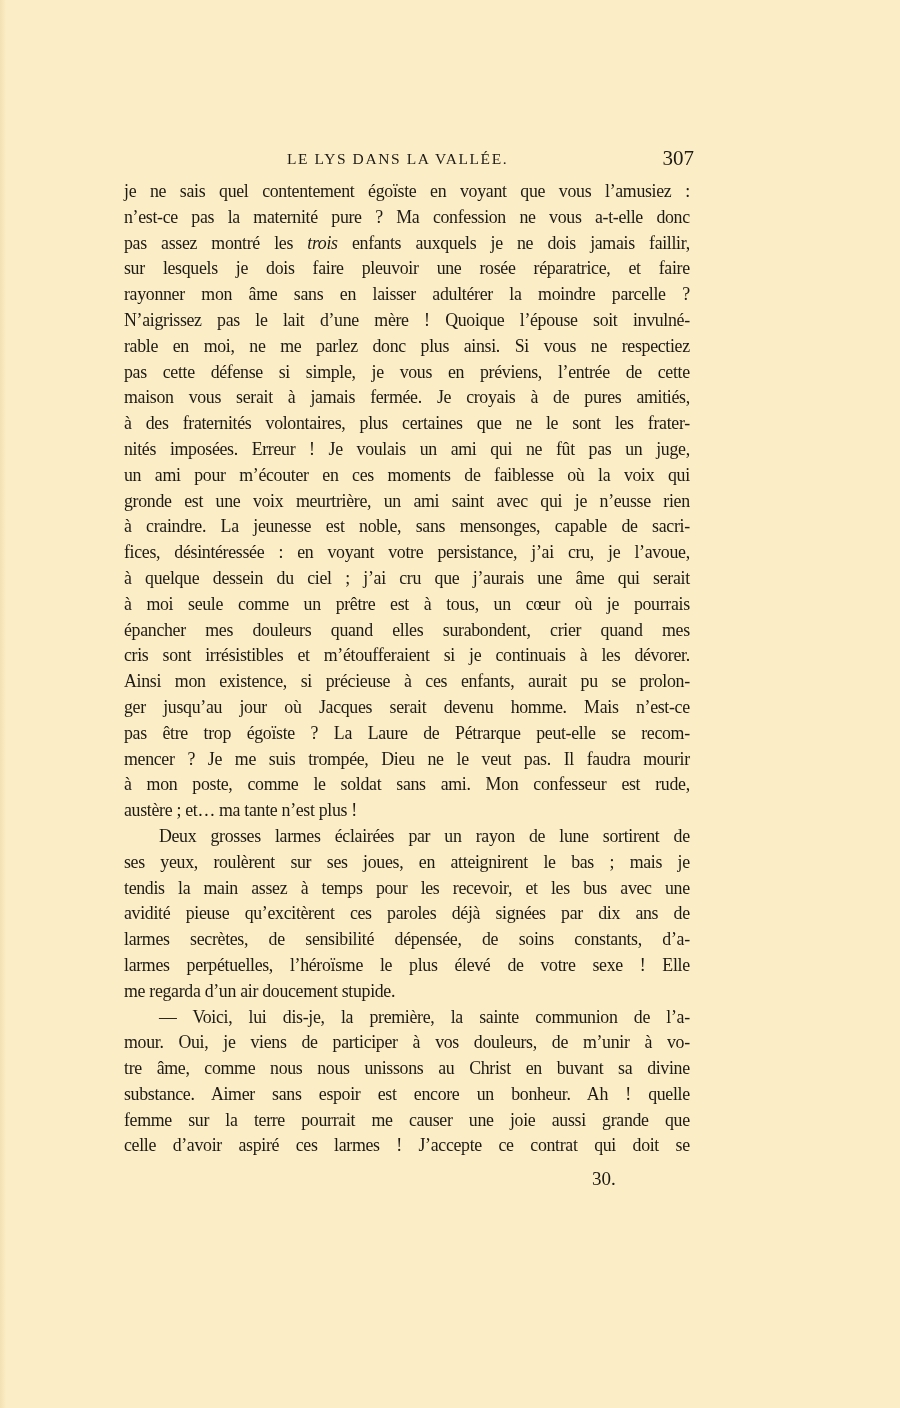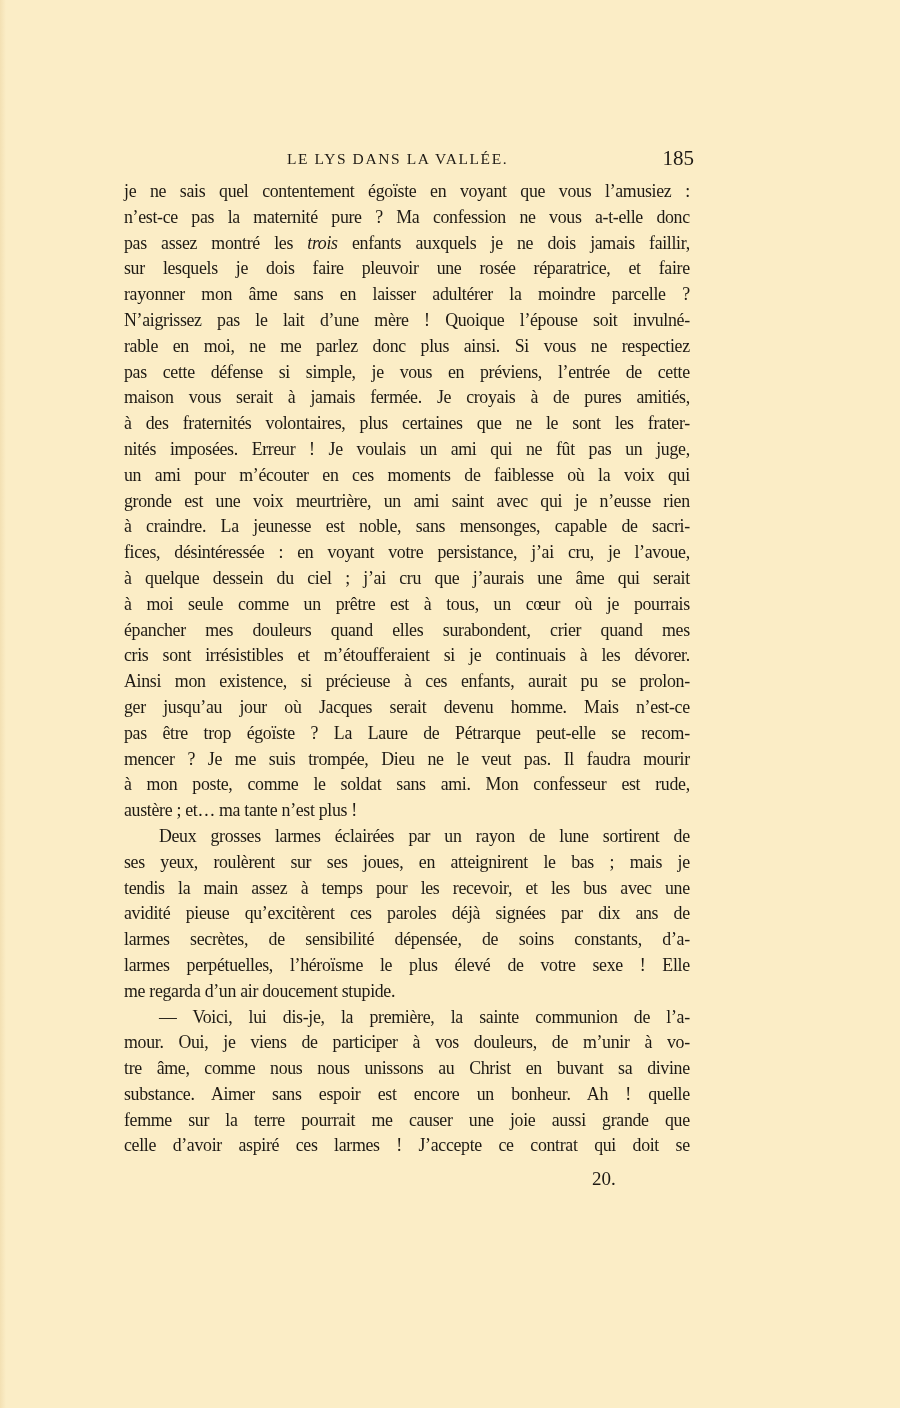--- a/index.html
+++ b/index.html
@@ -49,21 +49,21 @@
   }
   em { font-style: italic; }
 </style>
 </head>
 <body>
 
 <div class="page-edge"></div>
 
 <div class="header">
   <span class="running-title">LE LYS DANS LA VALLÉE.</span>
-  <span class="page-number">185</span>
+  <span class="page-number">307</span>
 </div>
 
 <div class="body-text" id="body-text">
     <div class="line">je ne sais quel contentement égoïste en voyant que vous l’amusiez :</div>
     <div class="line">n’est-ce pas la maternité pure ? Ma confession ne vous a-t-elle donc</div>
     <div class="line"><span>pas assez montré les </span><em>trois</em><span> enfants auxquels je ne dois jamais faillir,</span></div>
     <div class="line">sur lesquels je dois faire pleuvoir une rosée réparatrice, et faire</div>
     <div class="line">rayonner mon âme sans en laisser adultérer la moindre parcelle ?</div>
     <div class="line">N’aigrissez pas le lait d’une mère ! Quoique l’épouse soit invulné-</div>
     <div class="line">rable en moi, ne me parlez donc plus ainsi. Si vous ne respectiez</div>
@@ -93,13 +93,13 @@
     <div class="line">larmes perpétuelles, l’héroïsme le plus élevé de votre sexe ! Elle</div>
     <div class="line last">me regarda d’un air doucement stupide.</div>
     <div class="line indent">— Voici, lui dis-je, la première, la sainte communion de l’a-</div>
     <div class="line">mour. Oui, je viens de participer à vos douleurs, de m’unir à vo-</div>
     <div class="line">tre âme, comme nous nous unissons au Christ en buvant sa divine</div>
     <div class="line">substance. Aimer sans espoir est encore un bonheur. Ah ! quelle</div>
     <div class="line">femme sur la terre pourrait me causer une joie aussi grande que</div>
     <div class="line">celle d’avoir aspiré ces larmes ! J’accepte ce contrat qui doit se</div>
   </div>
 
-<div class="signature">20.</div>
+<div class="signature">30.</div>
 
 </body></html>

